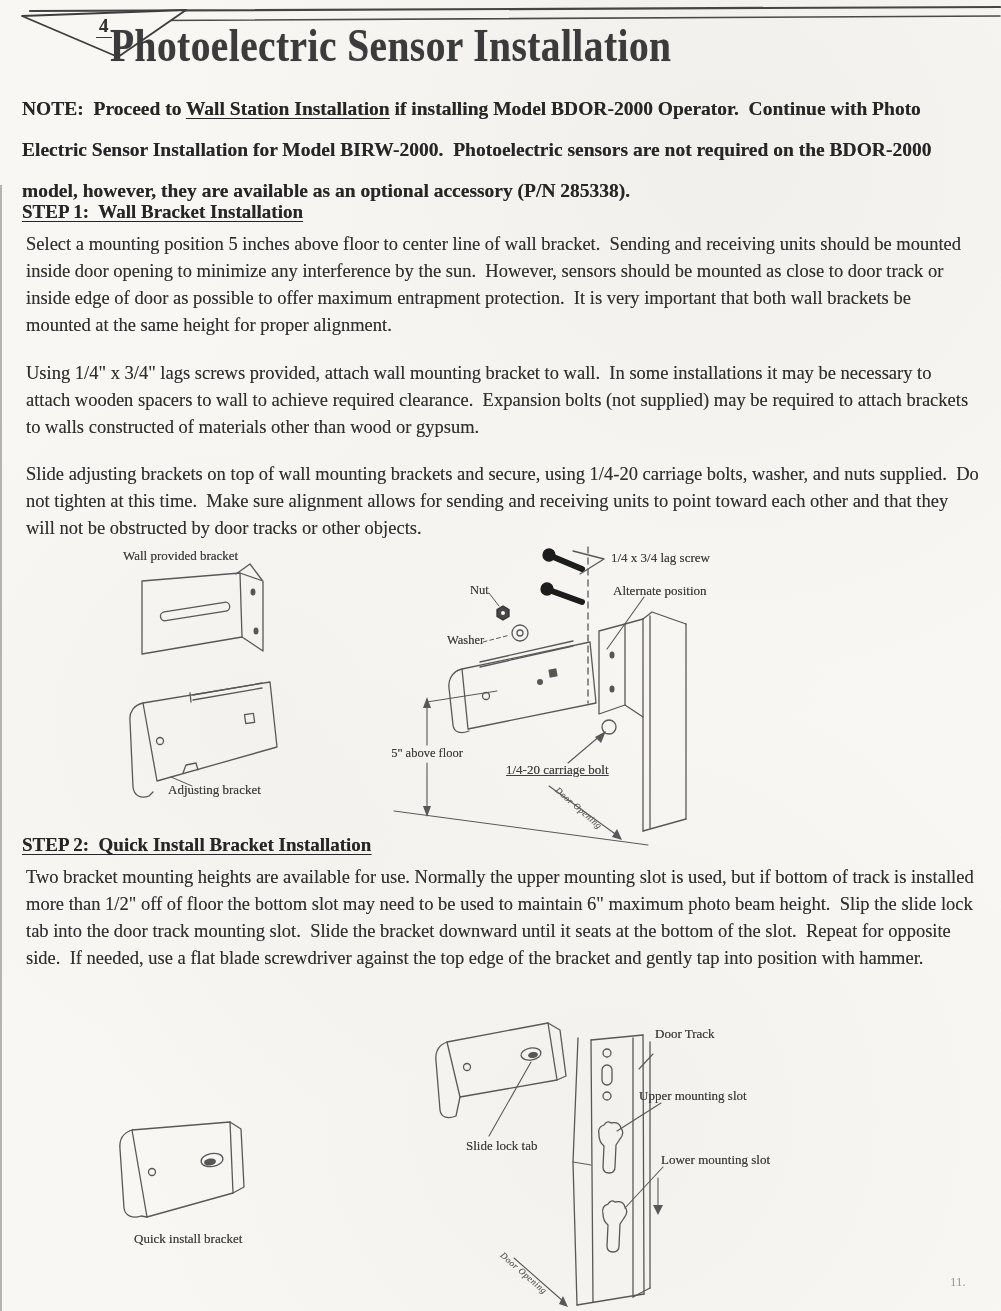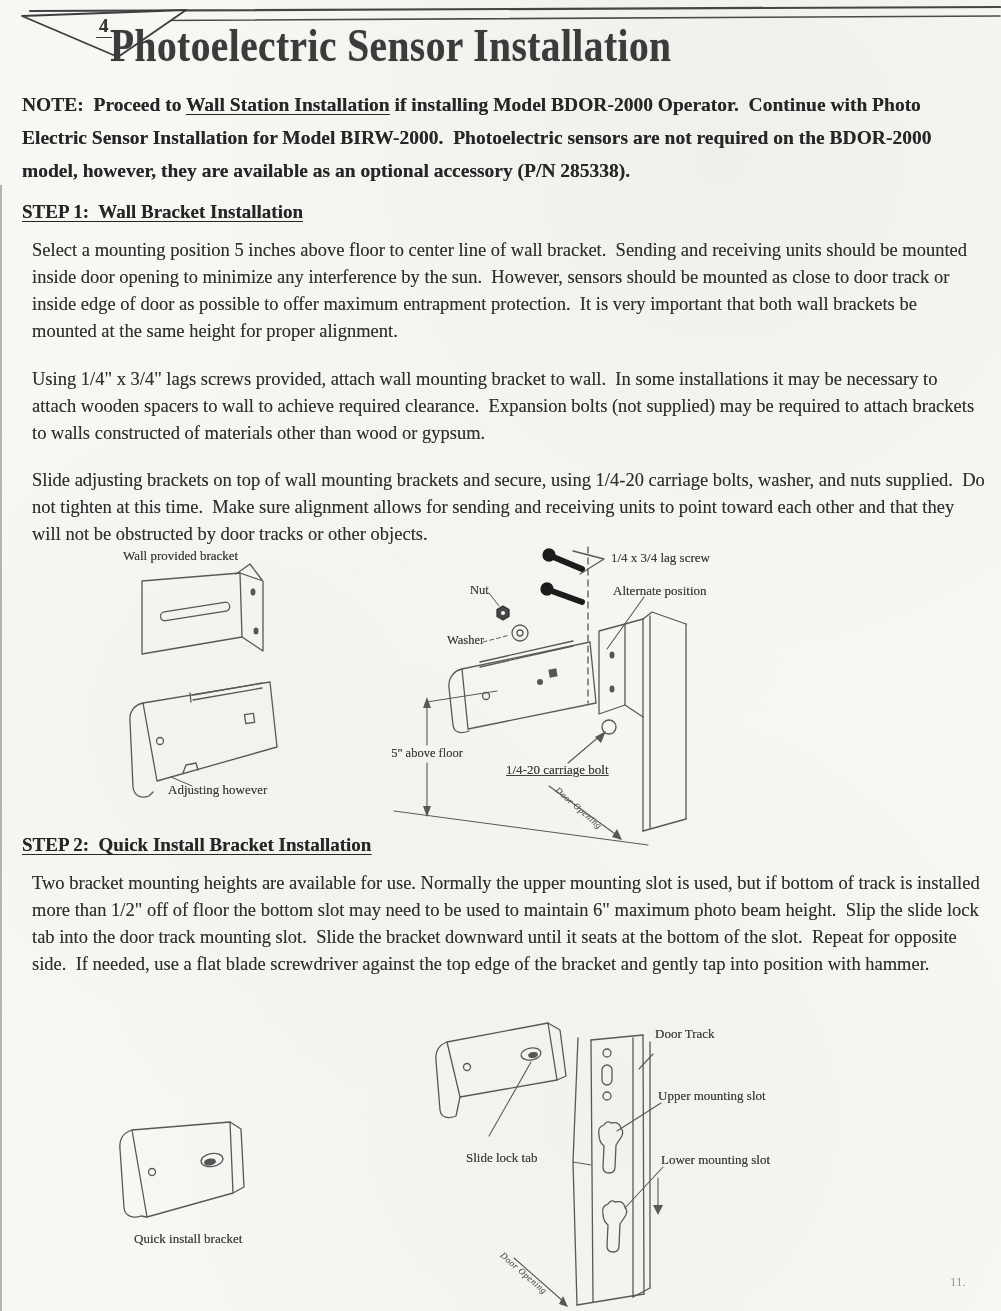--- a/index.html
+++ b/index.html
@@ -29,34 +29,34 @@
   }
   .title{
     position:absolute;left:110px;top:18px;margin:0;
     font-size:47px;font-weight:bold;color:#3b3b3b;
     transform:scaleX(.84);transform-origin:left top;
     white-space:nowrap;letter-spacing:.5px;
     text-shadow:0 0 1px rgba(30,30,30,.4);
   }
   .note{
     position:absolute;left:22px;top:88px;width:958px;margin:0;
-    font-size:19.5px;font-weight:bold;line-height:33px;color:#262626;
+    font-size:19.5px;font-weight:bold;line-height:41px;color:#262626;
     white-space:pre-wrap;text-shadow:0 0 .6px rgba(40,40,40,.55);
   }
   .note .u{text-decoration:underline;text-underline-offset:3px;}
   .step-h{
     position:absolute;left:22px;margin:0;
     font-size:19px;font-weight:bold;color:#262626;
     text-decoration:underline;text-underline-offset:3px;
     text-shadow:0 0 .6px rgba(40,40,40,.55);
     white-space:pre-wrap;
   }
   .s1{top:201px;} .s2{top:834px;}
   .body{
-    position:absolute;left:22px;width:954px;margin:10px;
+    position:absolute;left:22px;width:954px;margin:4px;
     font-size:18.5px;line-height:27px;color:#2f2f2f;
     white-space:pre-wrap;text-shadow:0 0 .5px rgba(50,50,50,.5);
   }
   .p1{top:227px;} .p2{top:356px;} .p3{top:457px;} .p4{top:860px;}
   .figure{position:absolute;left:0;width:1001px;}
   .fig1{top:545px;height:305px;}
   .fig2{top:1018px;height:293px;}
   .figure svg{position:absolute;left:0;top:0;}
   .flabel{
     position:absolute;font-size:13px;color:#3f3f3f;white-space:nowrap;
@@ -179,21 +179,21 @@
           </g>
 
           <g>
             <path d="M549,241 L618,291" stroke-width="1.1"></path>
             <path d="M622,295 L612,292 L617,284 Z" fill="#585858" stroke="none"></path>
           </g>
         </g>
       </g>
     </svg>
     <span class="flabel" style="left:123px;top:3px;">Wall provided bracket</span>
-    <span class="flabel" style="left:168px;top:237px;">Adjusting however</span>
+    <span class="flabel" style="left:168px;top:237px;">Adjusting bracket</span>
     <span class="flabel small" style="left:470px;top:38px;">Nut</span>
     <span class="flabel small" style="left:447px;top:88px;">Washer</span>
     <span class="flabel" style="left:611px;top:5px;">1/4 x 3/4 lag screw</span>
     <span class="flabel" style="left:613px;top:38px;">Alternate position</span>
     <span class="flabel small dim" style="left:427px;top:201px;">5" above floor</span>
     <span class="flabel" style="left:506px;top:217px;text-decoration:underline;">1/4-20 carriage bolt</span>
     <span class="flabel rot" style="left:560px;top:240px;">Door Opening</span>
   </div>
 
   <h2 class="step-h s2">STEP 2:  Quick Install Bracket Installation</h2>
@@ -244,22 +244,22 @@
         <path d="M653,36 L639,51" stroke-width="1.1"></path>
         <path d="M661,85 L617,113" stroke-width="1.1"></path>
         <path d="M663,149 L625,190" stroke-width="1.1"></path>
 
         <g>
           <path d="M514,240 L564,284" stroke-width="1.1"></path>
           <path d="M568,289 L559,286 L563,278 Z" fill="#585858" stroke="none"></path>
         </g>
       </g>
     </svg>
-    <span class="flabel" style="left:466px;top:120px;margin-top:12px;">Slide lock tab</span>
+    <span class="flabel" style="left:466px;top:120px;">Slide lock tab</span>
     <span class="flabel" style="left:134px;top:213px;">Quick install bracket</span>
     <span class="flabel" style="left:655px;top:8px;">Door Track</span>
-    <span class="flabel" style="left:658px;top:70px;text-align:right;">Upper mounting slot</span>
+    <span class="flabel" style="left:639px;top:70px;text-align:right;">Upper mounting slot</span>
     <span class="flabel" style="left:661px;top:134px;">Lower mounting slot</span>
     <span class="flabel rot" style="left:505px;top:232px;">Door Opening</span>
   </div>
 
   <div class="pagenum">11.</div>
 </div>
 
 </body></html>

